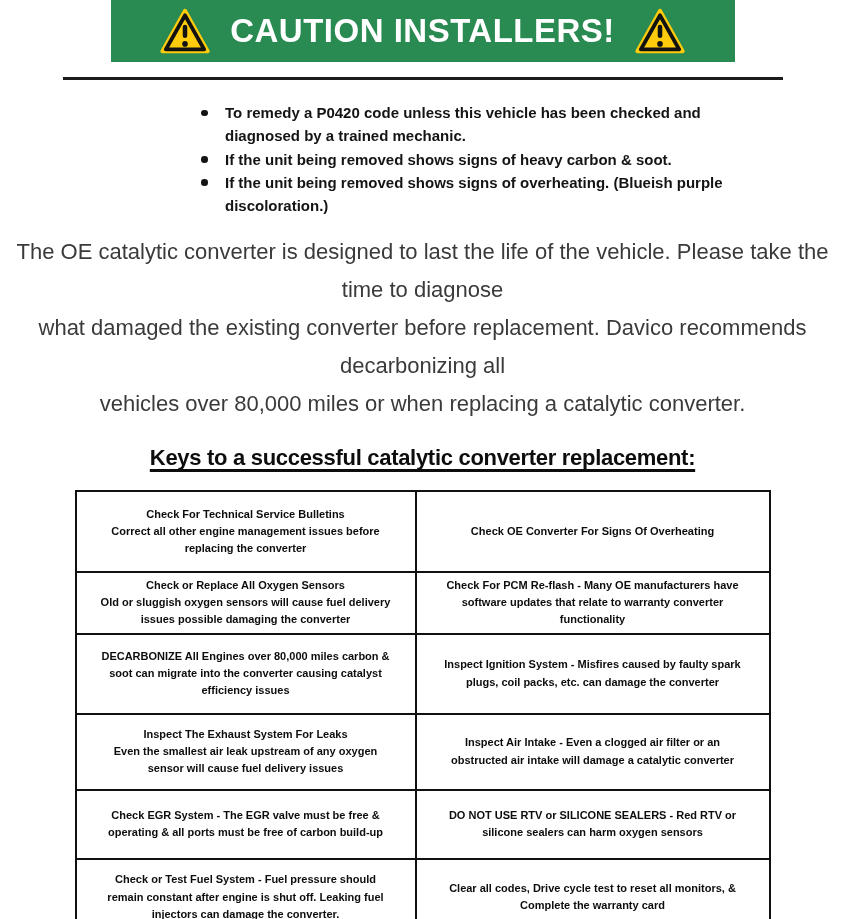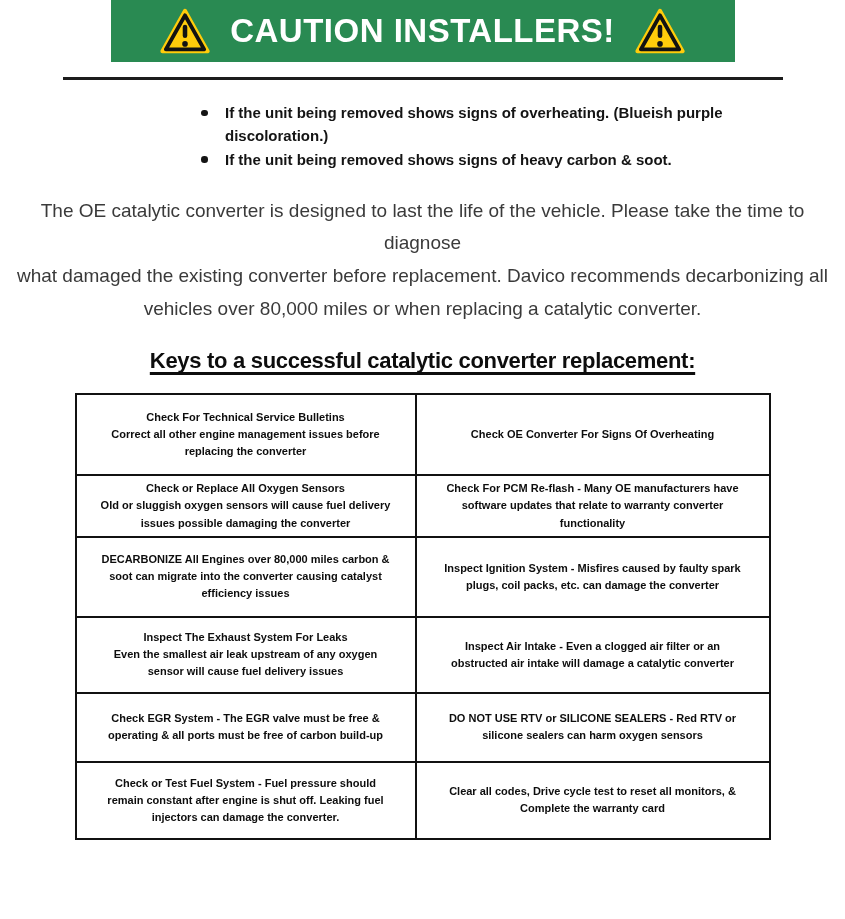--- a/index.html
+++ b/index.html
@@ -27,22 +27,22 @@
   .warnings {
     list-style:none; margin:21px 0 0 192px; width:600px;
     font-weight:bold; font-size:15px; line-height:1.55; color:#141414;
   }
   .warnings li { position:relative; padding-left:33px; white-space:pre-line; }
   .warnings li::before {
     content:""; position:absolute; left:9px; top:8.5px;
     width:6.5px; height:6.5px; border-radius:50%; background:#141414;
   }
   .para {
-    text-align:center; font-size:19px; line-height:1.72; color:#3a3a3a;
-    margin:24px auto 0; white-space:pre-line; width:840px;
+    text-align:center; font-size:22px; line-height:1.72; color:#3a3a3a;
+    margin:16px auto 0; white-space:pre-line; width:840px;
   }
   .keys-heading {
     text-align:center; font-size:22px; font-weight:bold; letter-spacing:-0.3px;
     margin-top:23px; color:#0d0d0d;
   }
   .keys-heading .u {
     text-decoration:underline; text-decoration-thickness:2.5px; text-underline-offset:4px;
   }
   table.keys-table {
     border-collapse:collapse; table-layout:fixed; width:694px; margin:19px auto 0;
@@ -79,23 +79,25 @@
         <rect x="29.1" y="21" width="5.8" height="17" rx="2.9" fill="#121212"></rect>
         <circle cx="32" cy="45.5" r="3.6" fill="#121212"></circle>
       </svg>
     </span>
   </header>
 
 
   <hr class="divider">
 
   <ul class="warnings">
+    <li>To remedy a P0420 code unless this vehicle has been checked and
+diagnosed by a trained mechanic.</li>
+    <li>If the unit being removed shows signs of heavy carbon &amp; soot.</li>
     <li>If the unit being removed shows signs of overheating. (Blueish purple
 discoloration.)</li>
-    <li>If the unit being removed shows signs of heavy carbon &amp; soot.</li>
   </ul>
 
   <p class="para">The OE catalytic converter is designed to last the life of the vehicle. Please take the time to diagnose
 what damaged the existing converter before replacement. Davico recommends decarbonizing all
 vehicles over 80,000 miles or when replacing a catalytic converter.</p>
 
   <h2 class="keys-heading"><span class="u">Keys to a successful catalytic converter replacement:</span></h2>
 
   <table class="keys-table">
     <colgroup>

